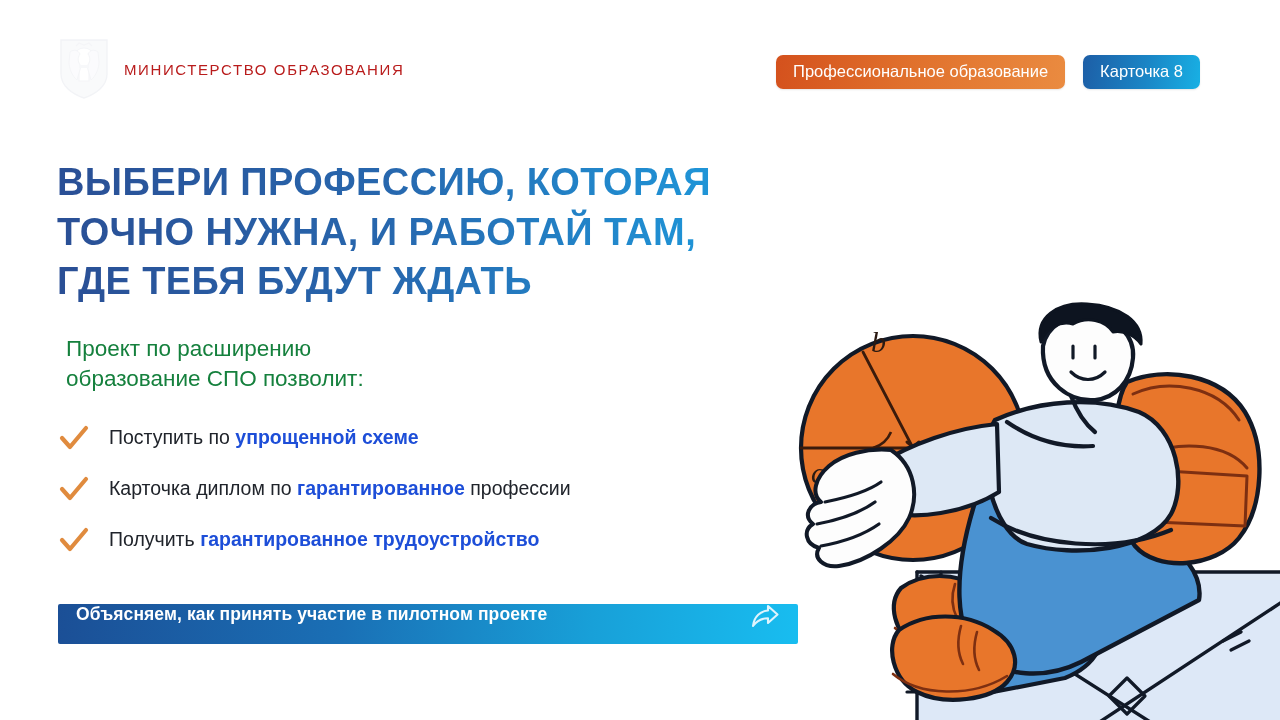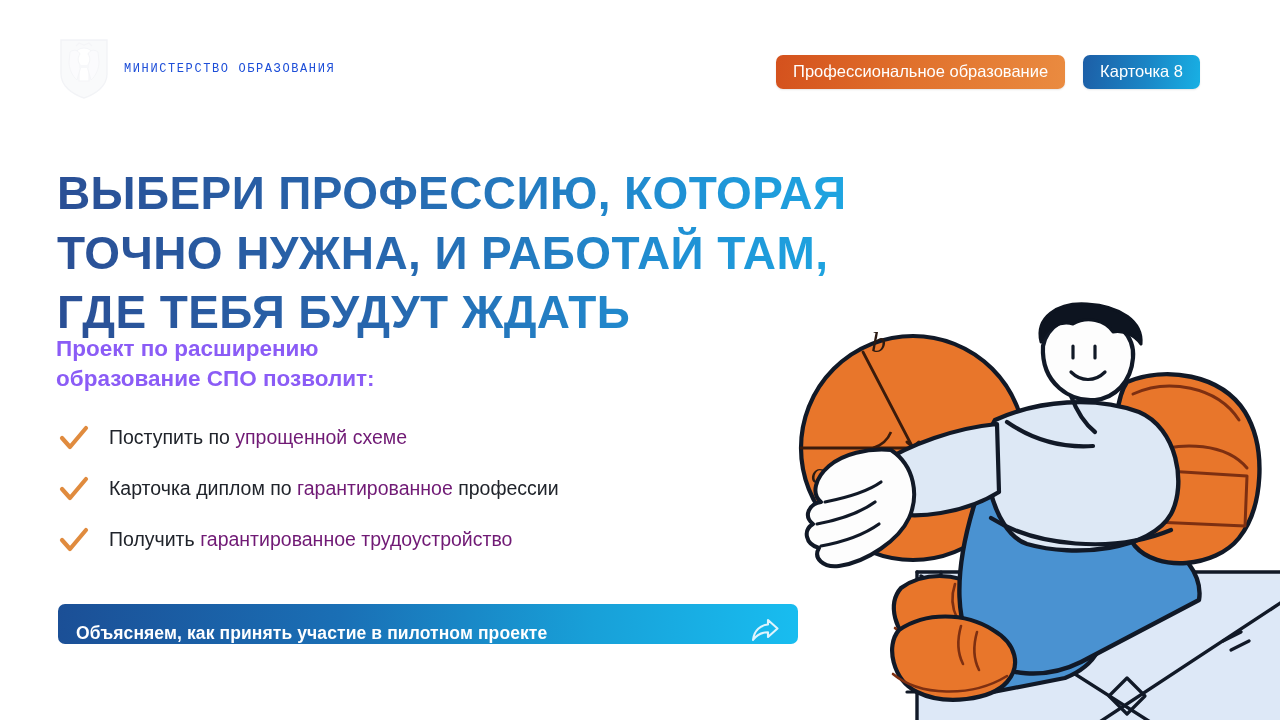--- a/index.html
+++ b/index.html
@@ -45,27 +45,26 @@
     opacity: 0.30;
     flex: 0 0 auto;
   }
   .brand-text {
     display: flex;
     flex-direction: column;
     gap: 3px;
     padding-top: 2px;
   }
   .brand-line {
-    font-size: 12px;
+    font-size: 15px;
     letter-spacing: 1.6px;
-    color: #1d4ed8;
+    color: #b91c1c;
     line-height: 1.28;
     white-space: nowrap;
     font-weight: 400;
-    font-family: Liberation Mono, monospace;
   }
 
   .badges {
     position: absolute;
     right: 80px;
     top: 17px;
     display: flex;
     align-items: flex-end;
     gap: 18px;
   }
@@ -84,41 +83,41 @@
   .badge-blue {
     background: linear-gradient(100deg, #1d5ea6 0%, #1a86c6 55%, #18b0e4 100%);
   }
 
   
   .headline {
     position: absolute;
     left: 57px;
     top: 133px;
     width: 940px;
-    font-size: 46px;
+    font-size: 38px;
     font-weight: bold;
     line-height: 1.30;
     letter-spacing: 0.4px;
     text-transform: uppercase;
     background: linear-gradient(90deg, #2a4f95 0%, #2767ae 35%, #1f93d6 68%, #1db7ec 100%);
     -webkit-background-clip: text;
     background-clip: text;
     color: transparent;
     -webkit-text-fill-color: transparent;
   }
   .headline-line { display: block; white-space: nowrap; }
 
   
   .subhead {
     position: absolute;
-    left: 56px;
+    left: 66px;
     top: 334px;
     font-size: 22.5px;
-    font-weight: bold;
-    color: #8b5cf6;
+    font-weight: normal;
+    color: #15803d;
     line-height: 1.33;
   }
   .subhead span { display: block; white-space: nowrap; }
 
   
   .bullets {
     position: absolute;
     left: 59px;
     top: 412px;
     width: 760px;
@@ -135,35 +134,35 @@
     height: 28px;
     display: block;
   }
   .bullet-text {
     font-size: 19.5px;
     color: #20242b;
     line-height: 1.2;
     white-space: nowrap;
   }
   .bullet-text b {
-    color: #701a75;
-    font-weight: normal;
+    color: #1d4ed8;
+    font-weight: bold;
   }
 
   
   .cta {
     position: absolute;
     left: 58px;
     top: 604px;
     width: 740px;
     height: 40px;
-    border-radius: 7px;
+    border-radius: 2px;
     background: linear-gradient(95deg, #1b4f96 0%, #1a6fb5 38%, #18a0d8 72%, #18bdf0 100%);
     display: flex;
-    align-items: flex-end;
+    align-items: flex-start;
     justify-content: space-between;
     padding: 0 18px 0 18px;
     box-sizing: border-box;
   }
   .cta-label {
     color: #ffffff;
     font-size: 17.5px;
     font-weight: bold;
     white-space: nowrap;
     letter-spacing: 0.1px;

